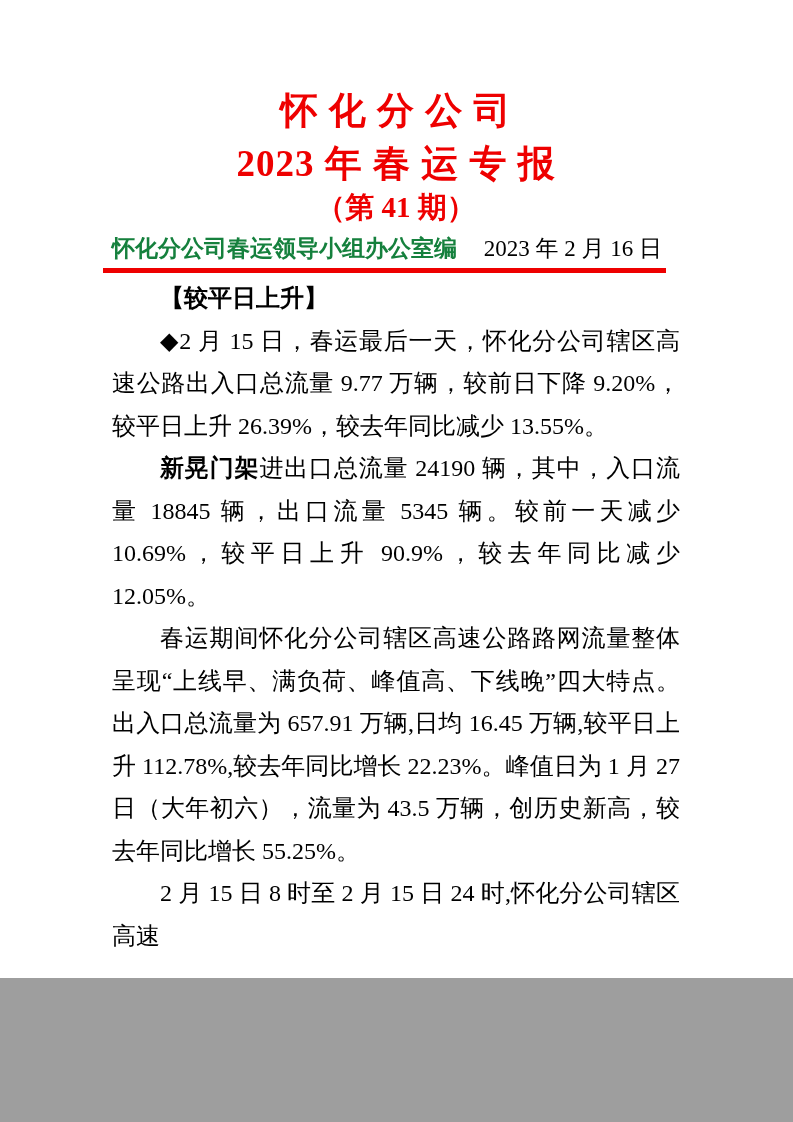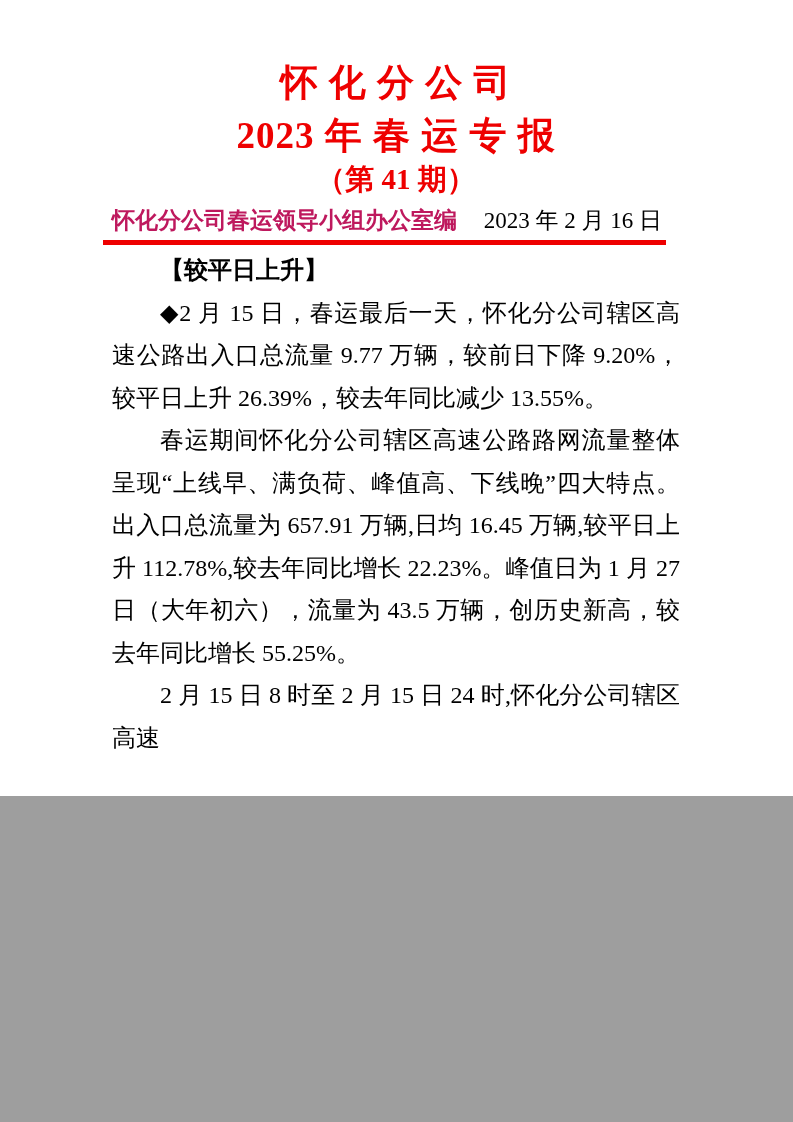--- a/index.html
+++ b/index.html
@@ -1,25 +1,25 @@
 <!DOCTYPE html>
 <html><head>
 <meta charset="utf-8">
 <style>
   * { box-sizing: border-box; }
   html, body { margin: 0; padding: 0; background: #9e9e9e; }
   .page {
     position: relative;
     width: 793px;
-    height: 796px;
+    height: 978px;
     margin: 0 auto;
     background: #ffffff;
     color: #000000;
     font-family: "Liberation Serif", "DejaVu Serif", serif;
-    padding: 56px 113px 0 112px;
+    padding: 84px 113px 0 112px;
     overflow: hidden;
   }
   
   .title-block { text-align: center; }
   .title-line {
     color: #ee0000;
     font-weight: bold;
     font-size: 37px;
     line-height: 53px;
     letter-spacing: 1px;
@@ -36,21 +36,21 @@
   
   .meta-row {
     display: flex;
     justify-content: space-between;
     align-items: baseline;
     margin-top: 11px;
     padding-right: 18px;
     white-space: nowrap;
   }
   .editor {
-    color: #be185d;
+    color: #15803d;
     font-weight: bold;
     font-size: 23px;
     font-family: "Liberation Sans", sans-serif;
   }
   .issue-date {
     color: #000000;
     font-size: 23px;
   }
   .red-rule {
     height: 5px;
@@ -100,20 +100,21 @@
 
   <div class="red-rule"></div>
 
   <div class="doc-body">
 
     <div class="section-heading">【较平日上升】</div>
 
     <p>◆2 月 15 日，春运最后一天，怀化分公司辖区高速公路出入口总流量 9.77 万辆，较前日下降 9.20%，较平日上升 26.39%，较去年同比减少 13.55%。</p>
 
 
+    <p><span class="gate-name">新晃门架</span><span>进出口总流量 24190 辆，其中，入口流量 18845 辆，出口流量 5345 辆。较前一天减少 10.69%，较平日上升 90.9%，较去年同比减少 12.05%。</span></p>
 
 
     <p>春运期间怀化分公司辖区高速公路路网流量整体呈现“上线早、满负荷、峰值高、下线晚”四大特点。出入口总流量为 657.91 万辆,日均 16.45 万辆,较平日上升 112.78%,较去年同比增长 22.23%。峰值日为 1 月 27 日（大年初六），流量为 43.5 万辆，创历史新高，较去年同比增长 55.25%。</p>
 
 
     <p>2 月 15 日 8 时至 2 月 15 日 24 时,怀化分公司辖区高速</p>
 
   </div>
 
 </div>

